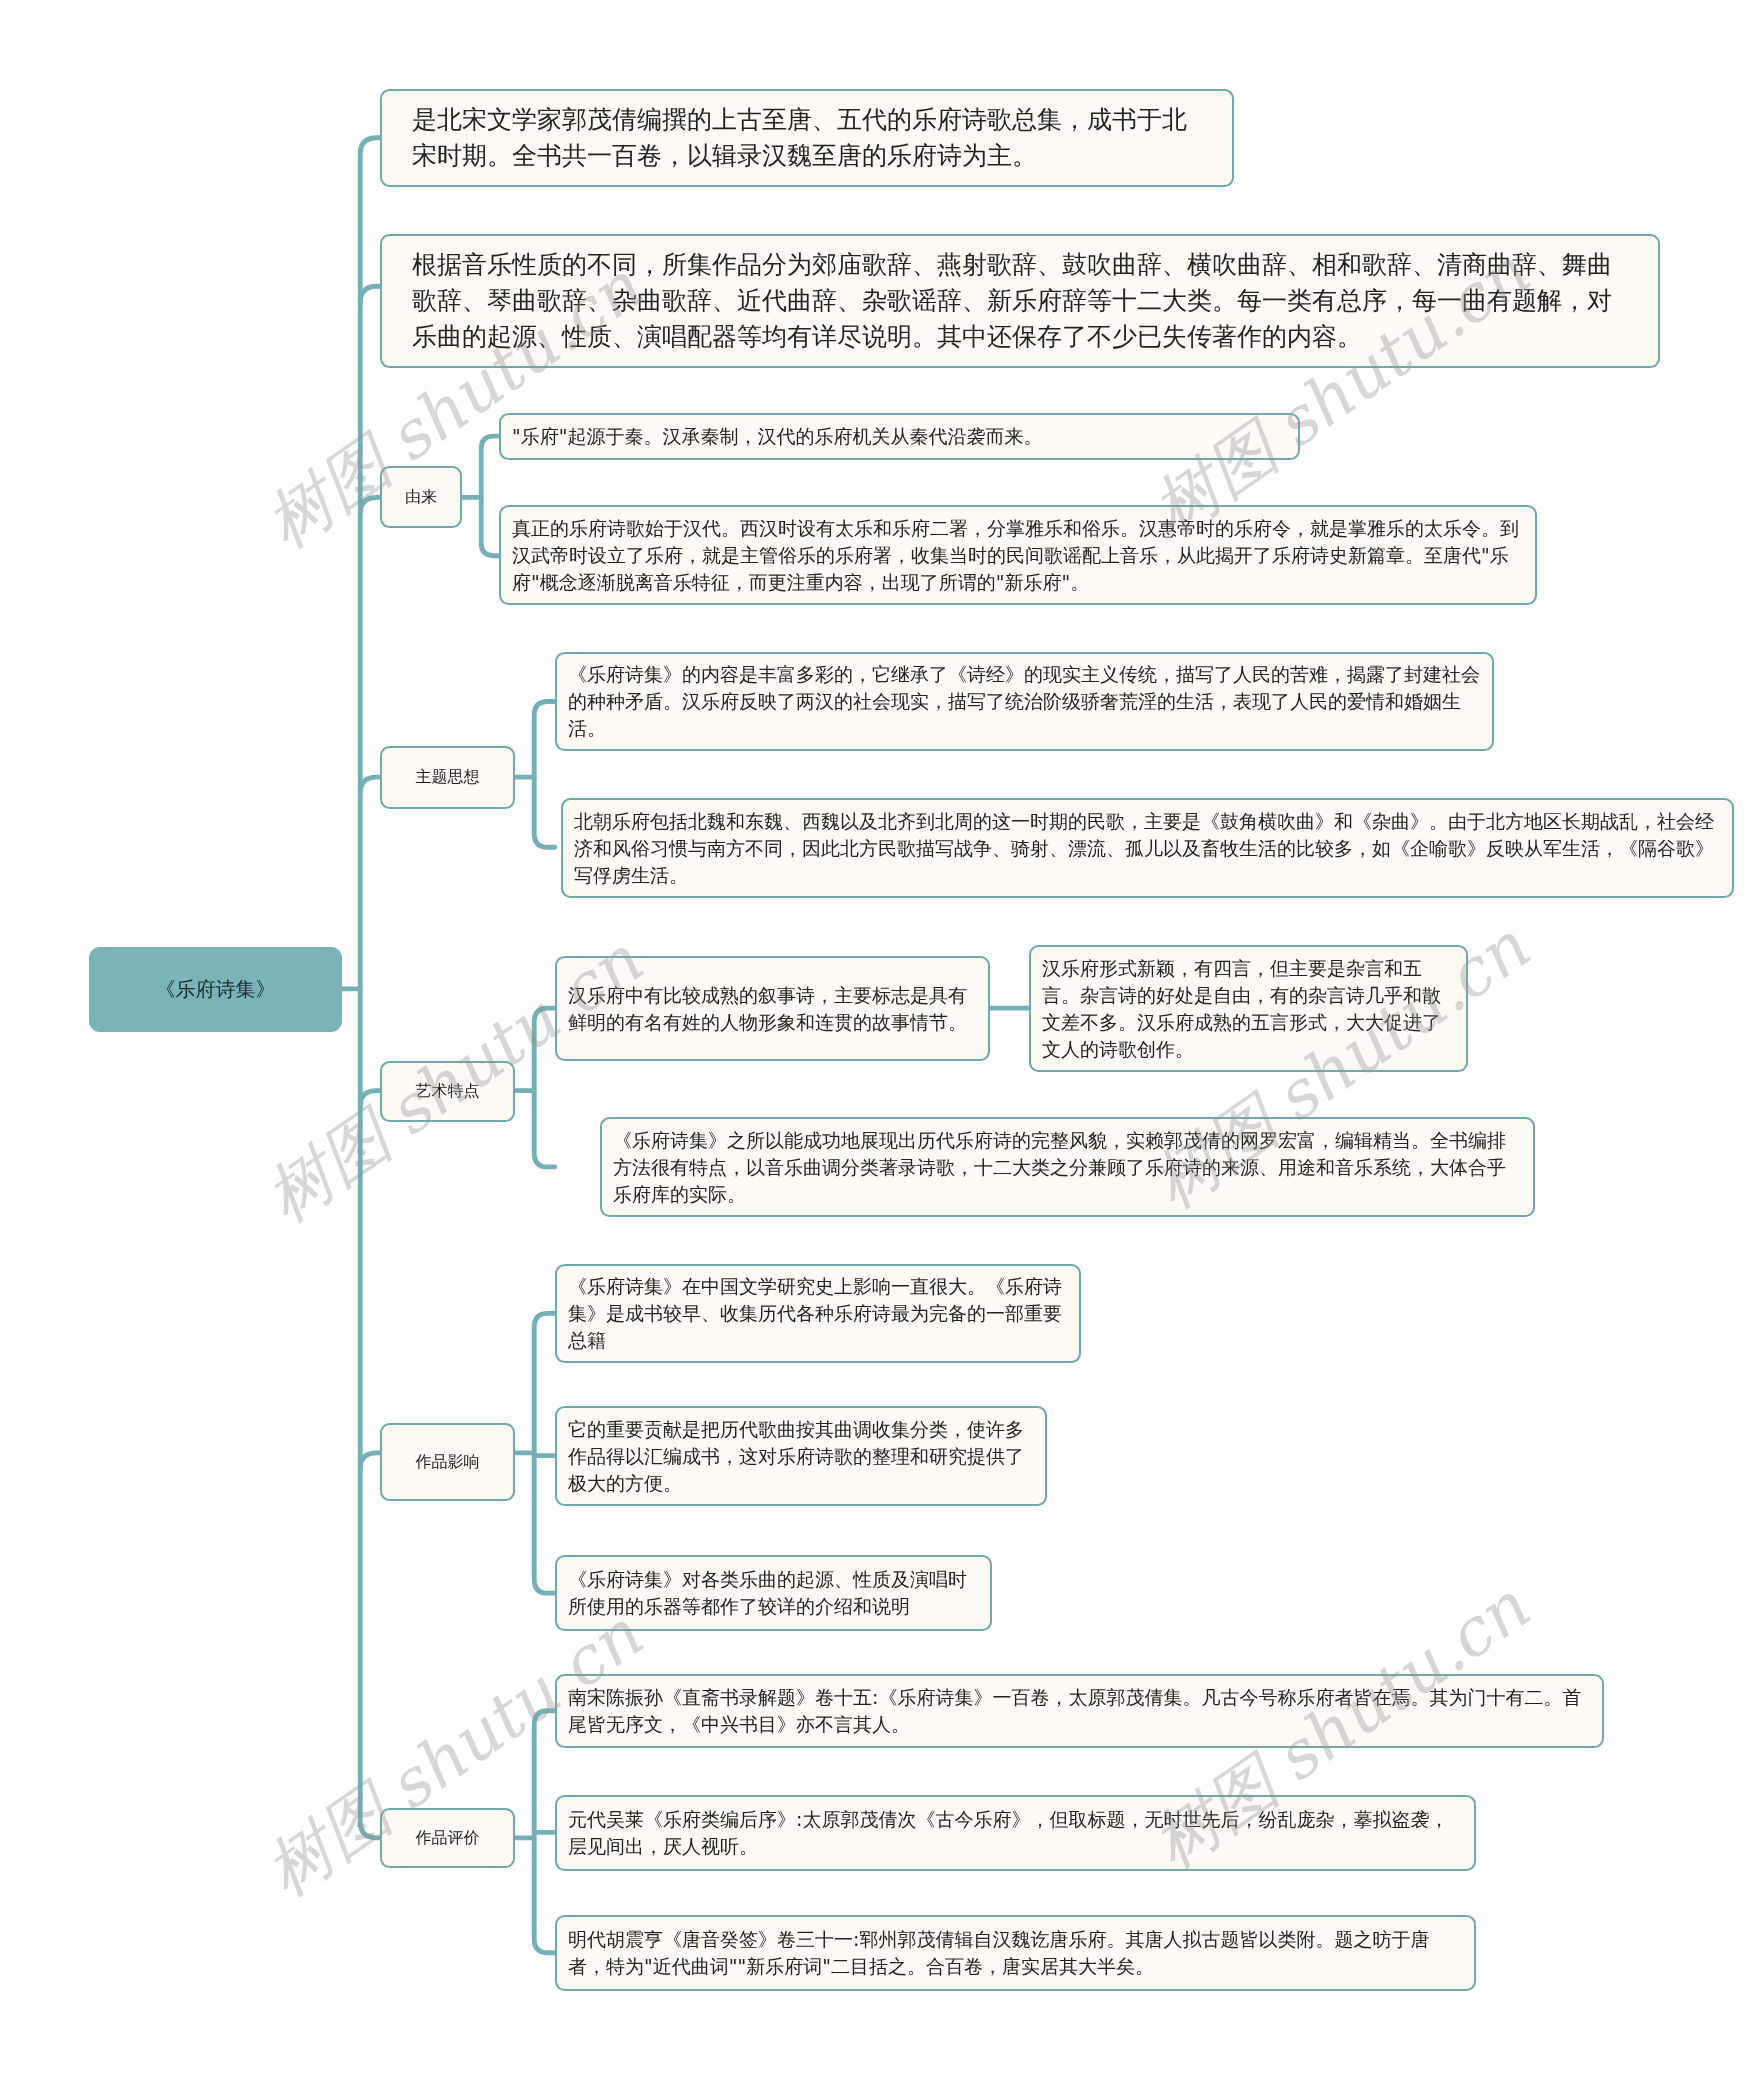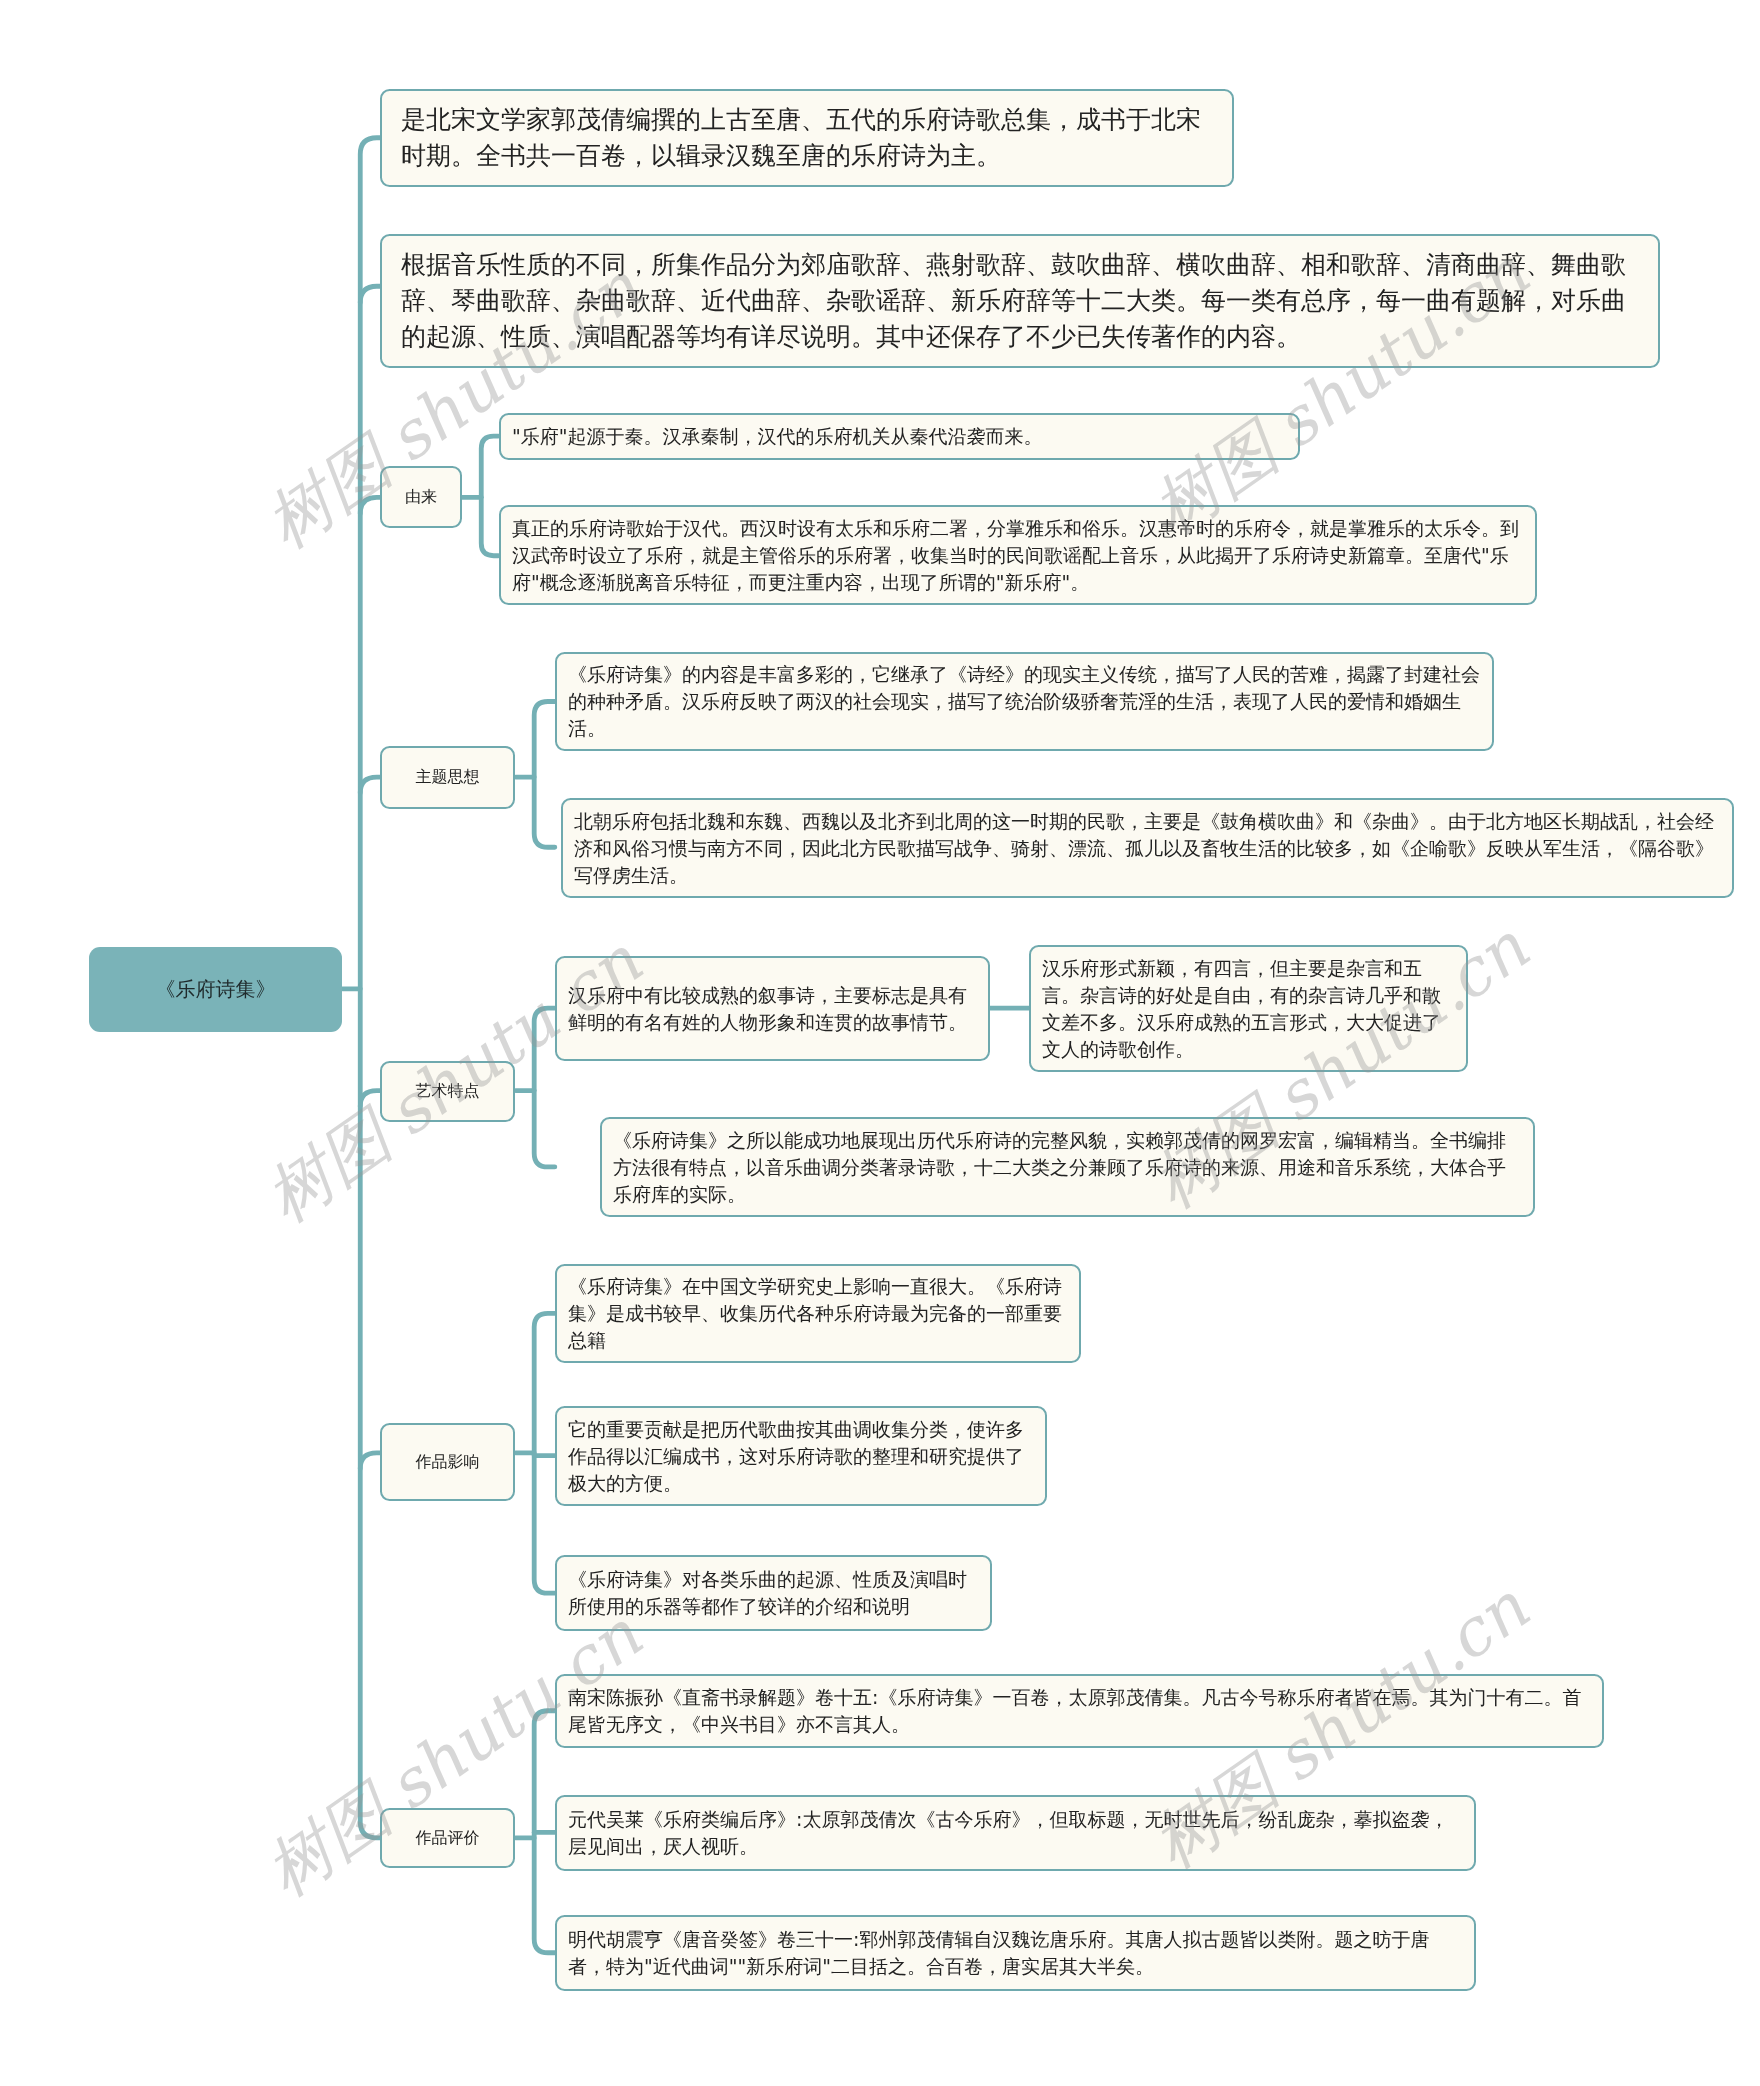--- a/index.html
+++ b/index.html
@@ -6,21 +6,21 @@
   body { width: 1760px; height: 2087px; position: relative; overflow: hidden;
          font-family: "DejaVu Sans", "Liberation Sans", sans-serif; color: #222; }
   #canvas { position: absolute; left: 0; top: 0; width: 1760px; height: 2087px; }
   svg.lines { position: absolute; left: 0; top: 0; width: 1760px; height: 2087px; z-index: 1; }
   .node { position: absolute; box-sizing: border-box; background: #fcfaf2; border: 2.1px solid #6fa9ae;
           border-radius: 9.6px; z-index: 2; display: flex; align-items: center; }
   .node .txt { display: block; }
   .root { background: #7ab3b8; border: none; border-radius: 11px; justify-content: center;
           font-size: 20px; color: #1f2a2b; }
   .l1 { justify-content: center; font-size: 16px; color: #222; }
-  .main-text { font-size: 25px; line-height: 36px; padding: 0 19px; color: #222; }
+  .main-text { font-size: 25px; line-height: 36px; padding: 0 30px; color: #222; }
   .leaf { font-size: 19px; line-height: 27px; padding: 0 11px; color: #222; }
   .watermark { position: absolute; z-index: 3; font-family: "DejaVu Serif", "Liberation Serif", serif;
                font-size: 66px; color: rgba(150,150,150,0.38); transform: rotate(-35deg);
                transform-origin: left top; white-space: nowrap; pointer-events: none; font-style: italic; }
 </style>
 </head>
 <body>
 
 <div id="canvas">
 

